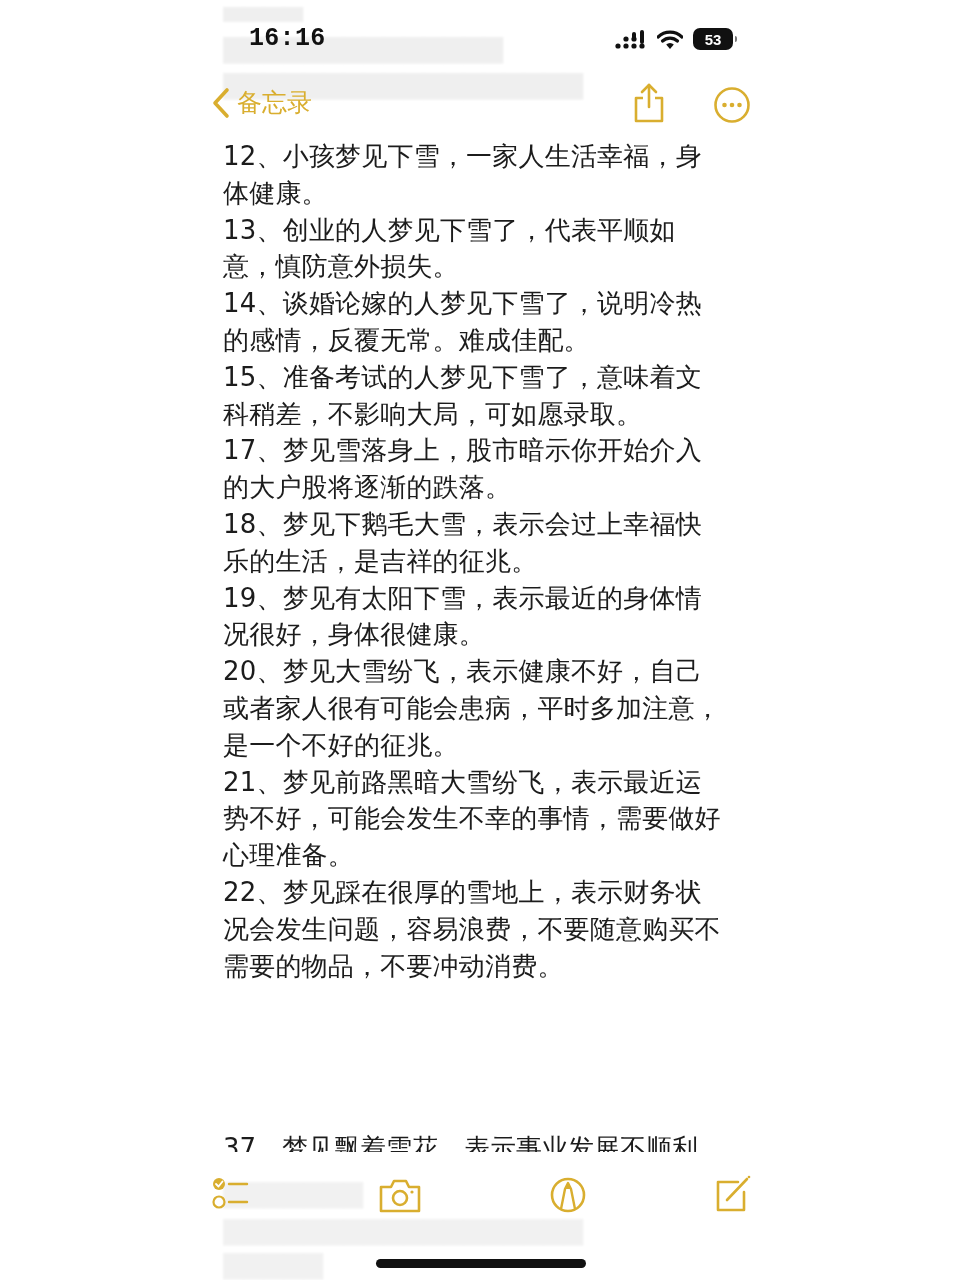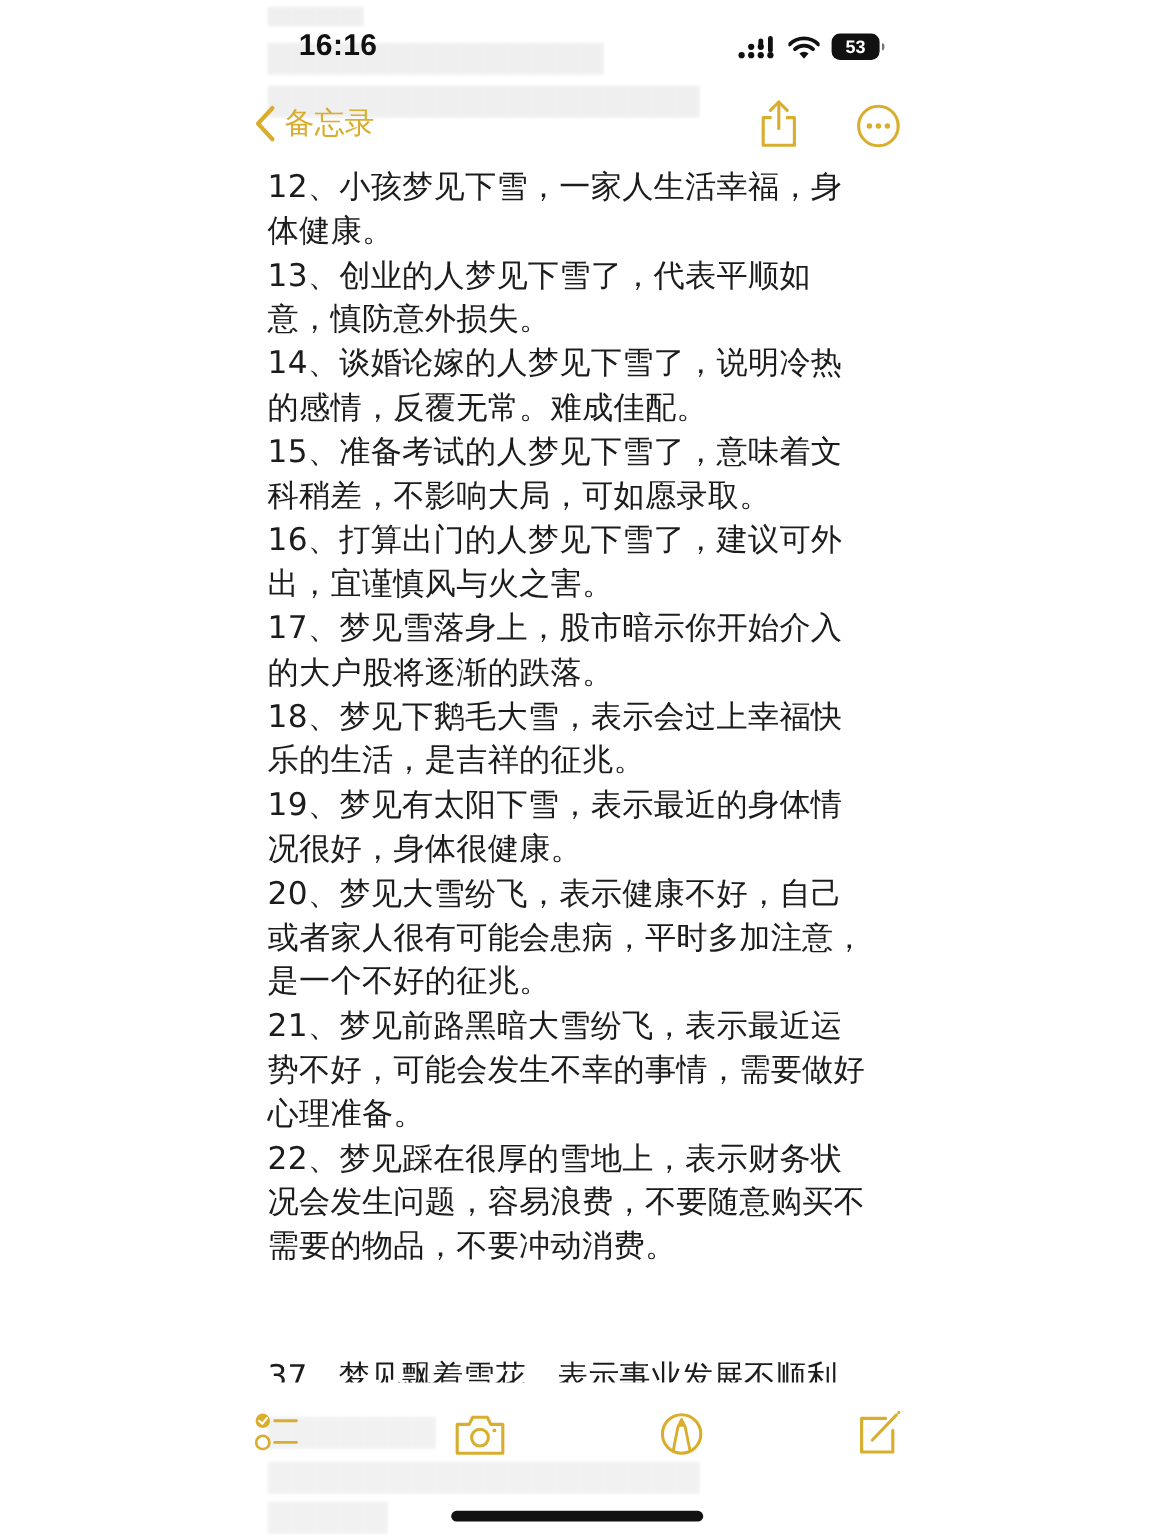--- a/index.html
+++ b/index.html
@@ -17,21 +17,21 @@
       position: absolute; left: 223px; width: 510px;
       color: #000; opacity: 0.06; font-size: 26px; line-height: 37px;
       white-space: nowrap; overflow: hidden; filter: blur(1.2px);
     }
     
     .status-bar {
       position: absolute; top: 22px; left: 0; width: 960px; height: 36px;
     }
     .time {
       position: absolute; left: 249px; top: 2px;
-      font-family: Liberation Sans, sans-serif;
+      font-family: Liberation Mono, monospace;
       font-weight: 700; font-size: 25px; color: #111;
       letter-spacing: 0.3px;
     }
     .status-icons { position: absolute; left: 615px; top: 6px; display: flex; align-items: flex-end; gap: 10px; }
     .signal { width: 32px; height: 20px; position: relative; }
     .wifi { width: 26px; height: 20px; }
     .battery {
       width: 40px; height: 22px; background: #111; color: #fff; border-radius: 7px;
       font-family: "Liberation Sans", sans-serif;
       font-weight: 700; font-size: 15px; display: flex; align-items: center; justify-content: center;
@@ -123,21 +123,20 @@
       <circle cx="19" cy="19" r="2.3" fill="#D9AE2F"></circle>
       <circle cx="26.5" cy="19" r="2.3" fill="#D9AE2F"></circle>
     </svg>
   </div>
 
   <div class="note">
     <p>12、小孩梦见下雪，一家人生活幸福，身体健康。</p>
     <p>13、创业的人梦见下雪了，代表平顺如意，慎防意外损失。</p>
     <p>14、谈婚论嫁的人梦见下雪了，说明冷热的感情，反覆无常。难成佳配。</p>
     <p>15、准备考试的人梦见下雪了，意味着文科稍差，不影响大局，可如愿录取。</p>
-    <p>16、打算出门的人梦见下雪了，建议可外出，宜谨慎风与火之害。</p>
     <p>17、梦见雪落身上，股市暗示你开始介入的大户股将逐渐的跌落。</p>
     <p>18、梦见下鹅毛大雪，表示会过上幸福快乐的生活，是吉祥的征兆。</p>
     <p>19、梦见有太阳下雪，表示最近的身体情况很好，身体很健康。</p>
     <p>20、梦见大雪纷飞，表示健康不好，自己或者家人很有可能会患病，平时多加注意，是一个不好的征兆。</p>
     <p>21、梦见前路黑暗大雪纷飞，表示最近运势不好，可能会发生不幸的事情，需要做好心理准备。</p>
     <p>22、梦见踩在很厚的雪地上，表示财务状况会发生问题，容易浪费，不要随意购买不需要的物品，不要冲动消费。</p>
   </div>
   <div class="partial">37、梦见飘着雪花，表示事业发展不顺利</div>
 
   <div class="toolbar">

